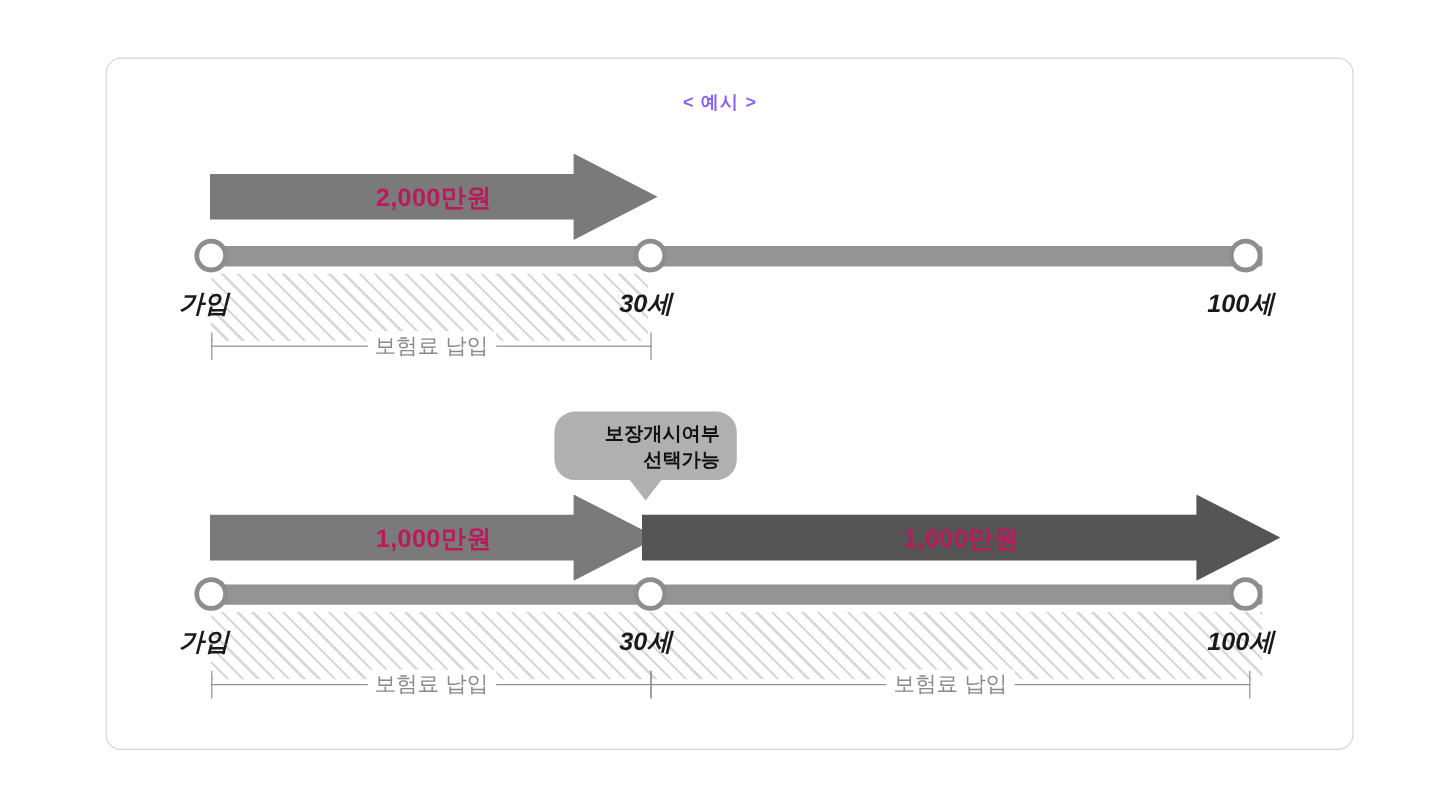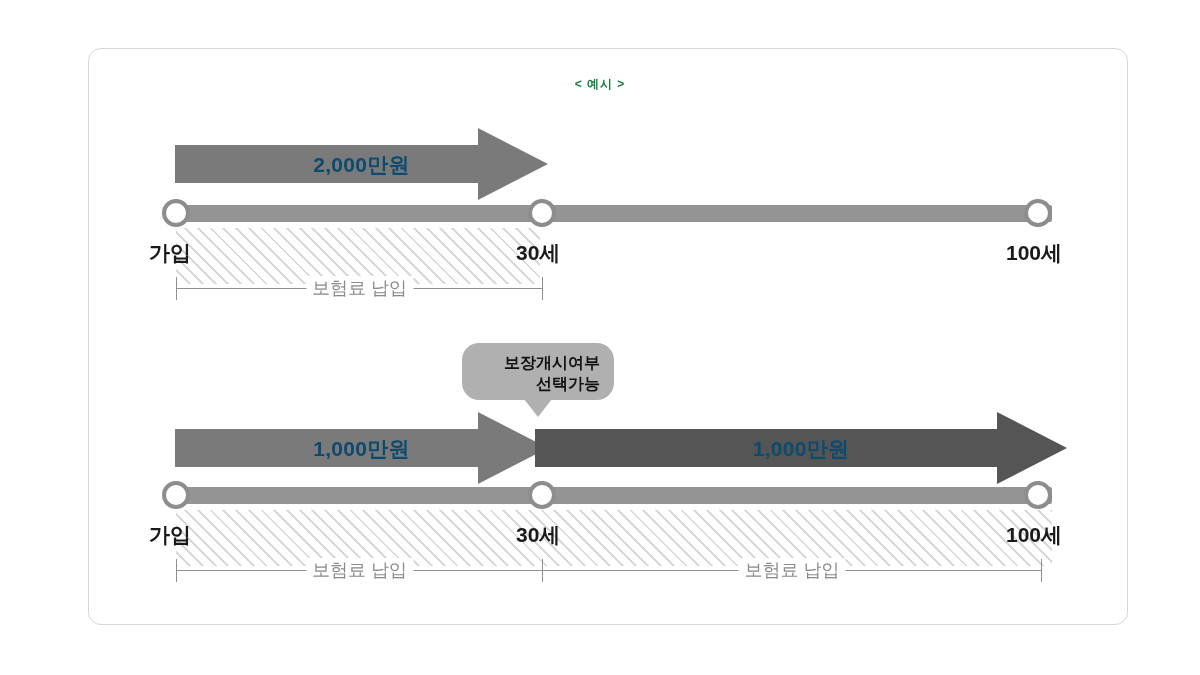--- a/index.html
+++ b/index.html
@@ -35,45 +35,45 @@
     box-sizing: border-box;
   }
 
   
   .title {
     position: absolute;
     left: 0;
     top: 76px;
     width: 1200px;
     text-align: center;
-    font-size: 12px;
-    font-weight: 700;
-    color: #15803d;
+    font-size: 15px;
+    font-weight: 700;
+    color: #8b5cf6;
     letter-spacing: 1px;
   }
 
   
   .arrow {
     position: absolute;
     display: block;
   }
   .arrow .arrow-label {
     position: absolute;
     left: 0;
     width: 100%;
     text-align: center;
-    color: #0c4a6e;
+    color: #be185d;
     font-weight: 700;
     font-size: 21px;
     letter-spacing: 0.3px;
     pointer-events: none;
   }
 
   
-  .timeline { position: absolute; }
+  .timeline { position: absolute; font-style: italic; }
   .tl-bar {
     position: absolute;
     height: 17px;
     background: #949494;
     border-radius: 2px;
   }
   .tl-node {
     position: absolute;
     width: 28px;
     height: 28px;

